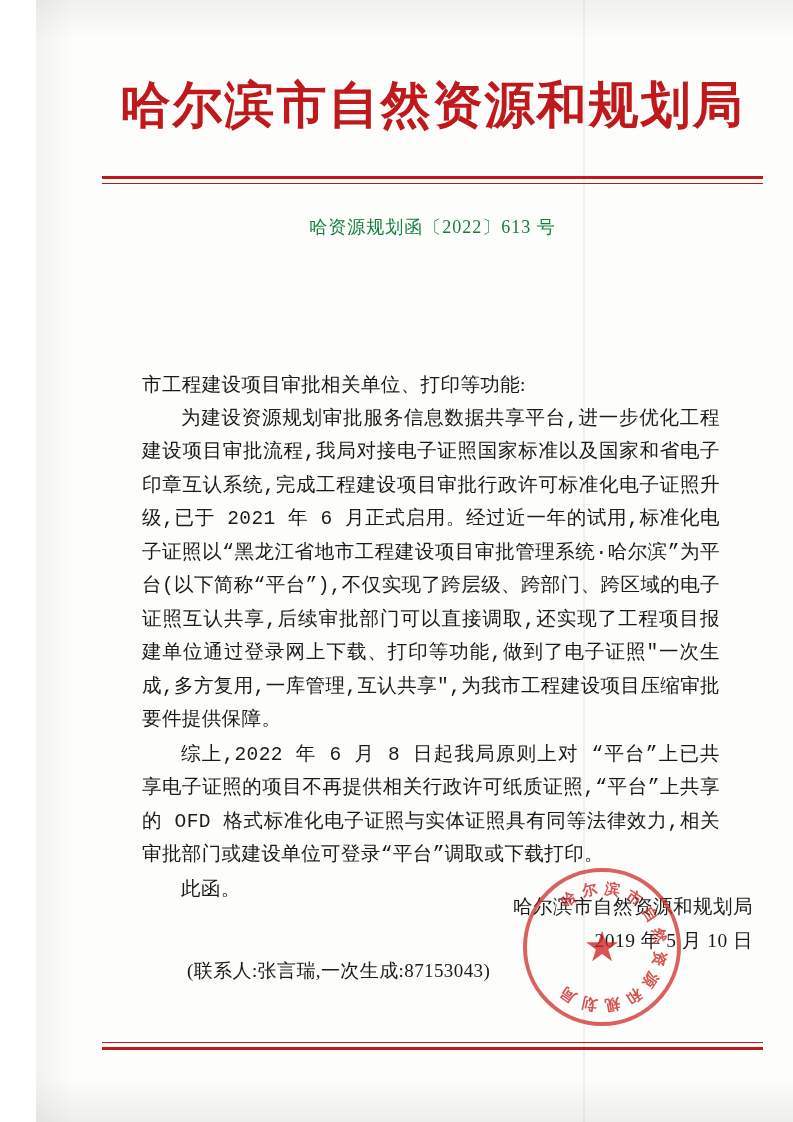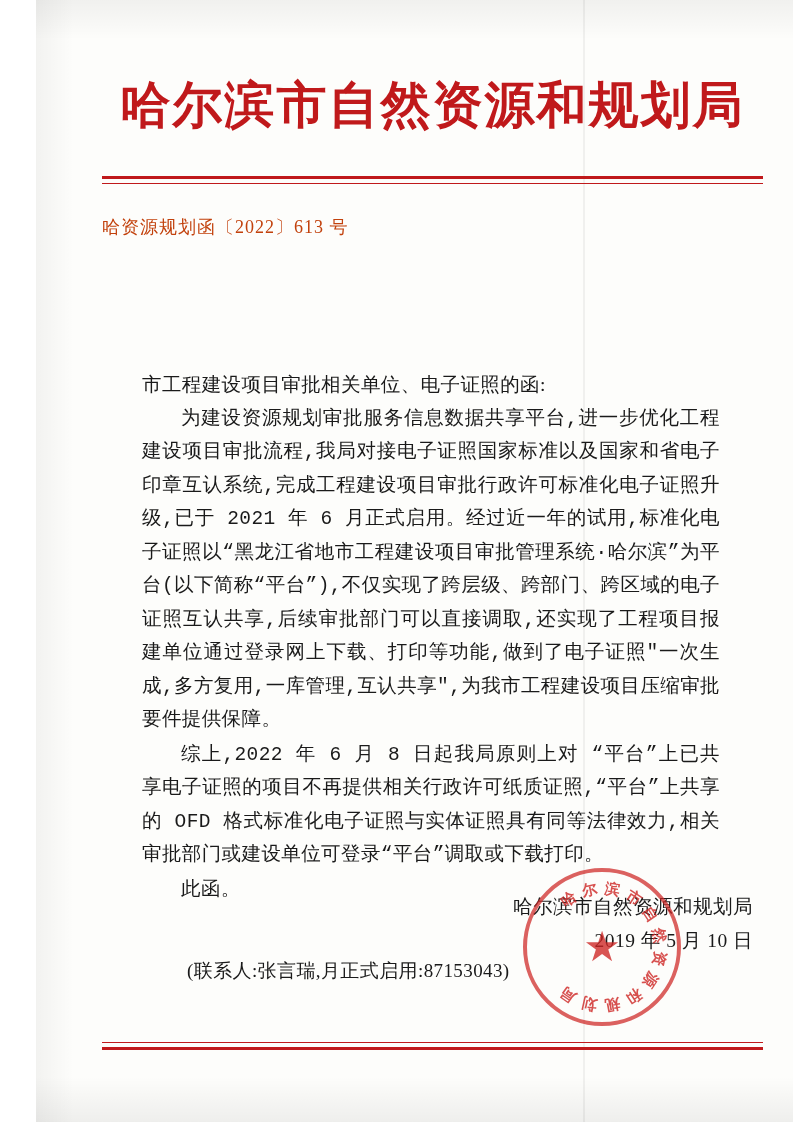--- a/index.html
+++ b/index.html
@@ -78,24 +78,24 @@
     height: 1px;
     background: #c0191b;
     width: 100%;
     margin-top: 4px;
   }
   .doc-number {
     position: absolute;
     top: 215px;
     left: 0;
     width: 661px;
-    text-align: left;
+    text-align: center;
     font-size: 18px;
     letter-spacing: 1px;
-    color: #c2410c;
+    color: #15803d;
   }
   .title {
     position: absolute;
     top: 272px;
     left: 0;
     width: 661px;
     text-align: center;
     font-size: 23px;
     font-weight: bold;
     line-height: 1.45;
@@ -209,32 +209,32 @@
 
     <div class="rule-wrap">
       <div class="rule-thick"></div>
       <div class="rule-thin"></div>
     </div>
 
     <div class="doc-number">哈资源规划函〔2022〕613 号</div>
 
 
     <div class="body-text">
-      <p>市工程建设项目审批相关单位、电子证照的函:</p>
+      <p>市工程建设项目审批相关单位、打印等功能:</p>
       <p class="p-indent">为建设资源规划审批服务信息数据共享平台,进一步优化工程建设项目审批流程,我局对接电子证照国家标准以及国家和省电子印章互认系统,完成工程建设项目审批行政许可标准化电子证照升级,已于 2021 年 6 月正式启用。经过近一年的试用,标准化电子证照以“黑龙江省地市工程建设项目审批管理系统·哈尔滨”为平台(以下简称“平台”),不仅实现了跨层级、跨部门、跨区域的电子证照互认共享,后续审批部门可以直接调取,还实现了工程项目报建单位通过登录网上下载、打印等功能,做到了电子证照"一次生成,多方复用,一库管理,互认共享",为我市工程建设项目压缩审批要件提供保障。</p>
       <p class="p-indent">综上,2022 年 6 月 8 日起我局原则上对 “平台”上已共享电子证照的项目不再提供相关行政许可纸质证照,“平台”上共享的 OFD 格式标准化电子证照与实体证照具有同等法律效力,相关审批部门或建设单位可登录“平台”调取或下载打印。</p>
       <p class="p-indent">此函。</p>
     </div>
 
     <div class="signature">
       <div>哈尔滨市自然资源和规划局</div>
       <div>2019 年 5 月 10 日</div>
     </div>
 
-    <div class="contact">(联系人:张言瑞,月正式启用:87153043)</div>
+    <div class="contact">(联系人:张言瑞,一次生成:87153043)</div>
   </div>
 
   <div class="seal">
     <div class="seal-ring"></div>
     <div class="seal-star">★</div>
     <div class="seal-text" id="seal-ring-text">
         <span style="transform: translate(-50%, -50%) translate(-33.27px, -47.51px) rotate(-35deg);">哈</span>
         <span style="transform: translate(-50%, -50%) translate(-12.33px, -56.67px) rotate(-12.2727deg);">尔</span>
         <span style="transform: translate(-50%, -50%) translate(10.52px, -57.04px) rotate(10.4545deg);">滨</span>
         <span style="transform: translate(-50%, -50%) translate(31.74px, -48.54px) rotate(33.1818deg);">市</span>

